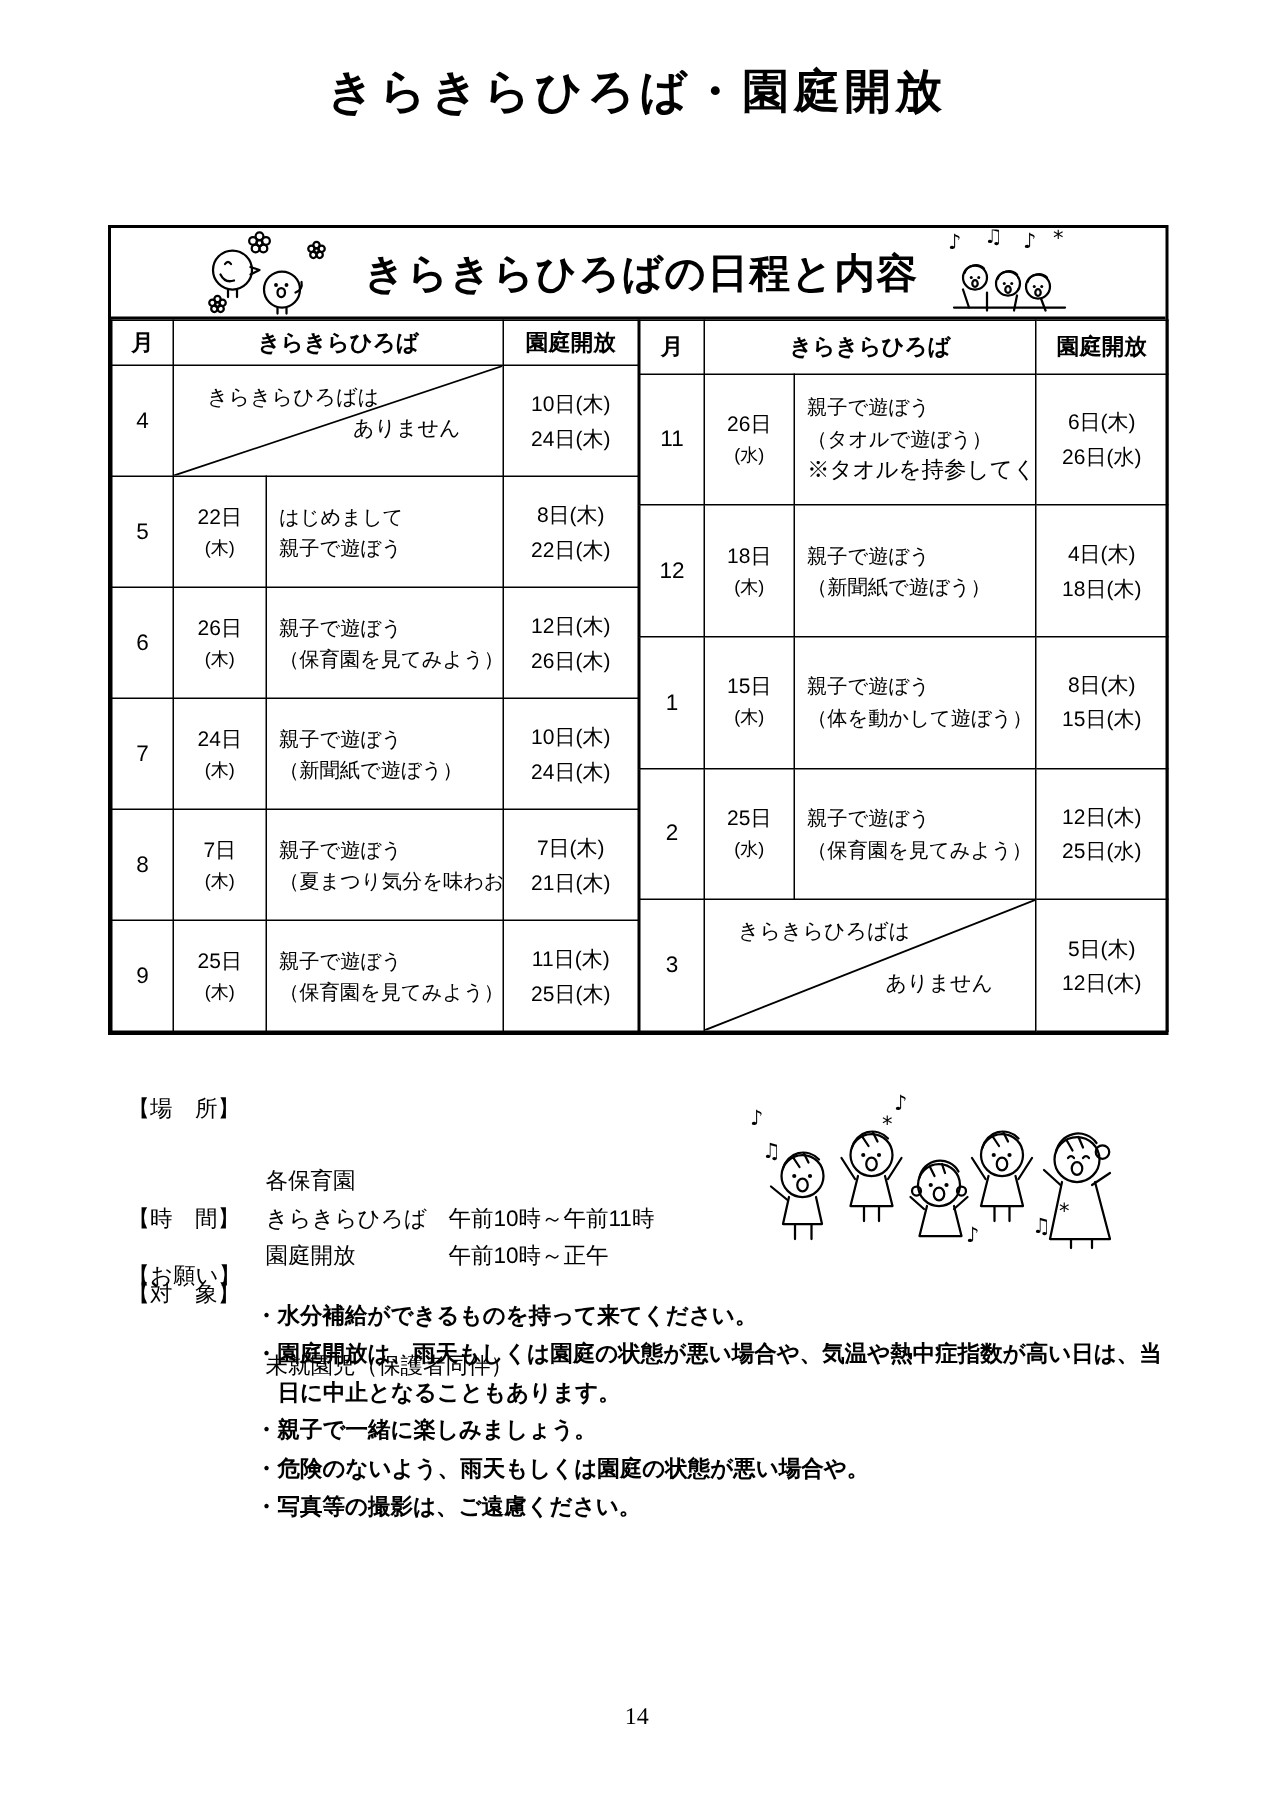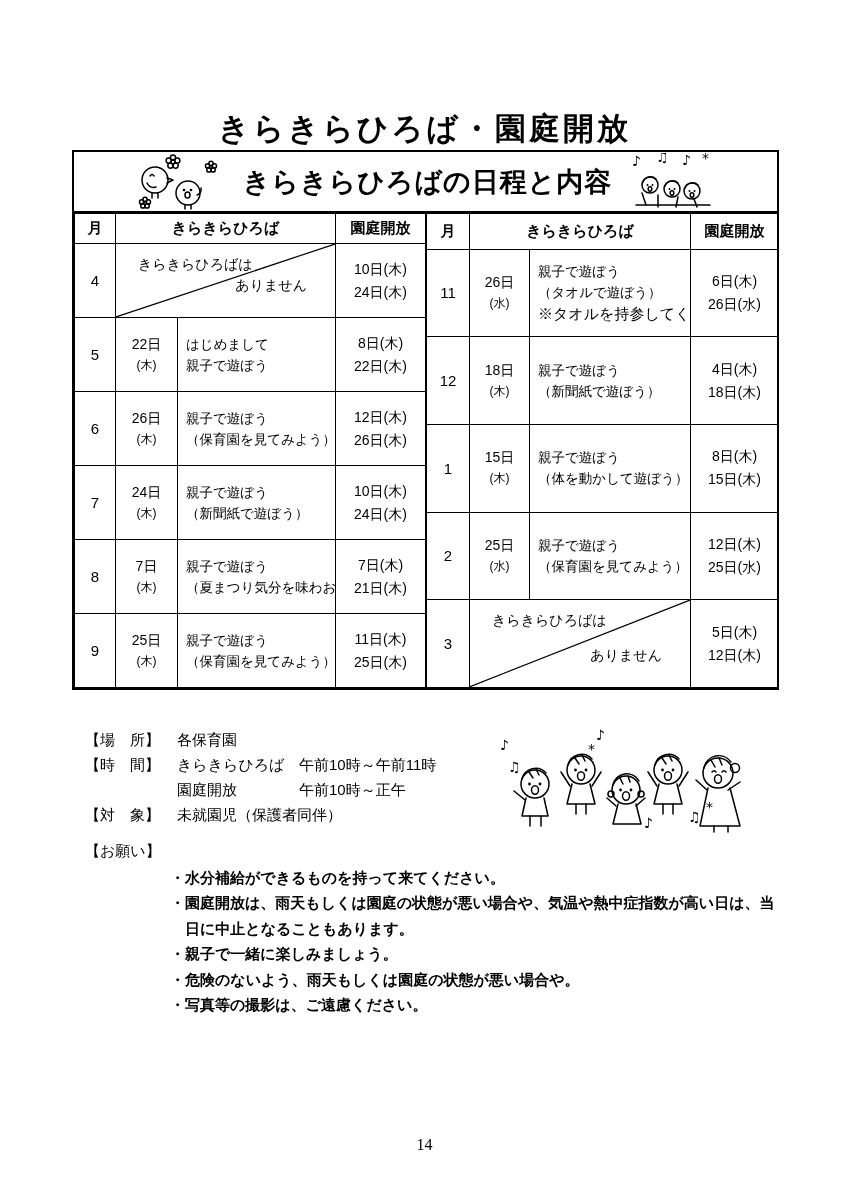--- a/index.html
+++ b/index.html
@@ -2,21 +2,21 @@
 <html><head>
 <meta charset="utf-8">
 <style>
   * { box-sizing: border-box; }
   html,body { margin:0; padding:0; background:#fff; }
   .page {
     position:relative; width:849px; height:1200px; background:#fff;
     font-family:"Liberation Sans", sans-serif; color:#000; overflow:hidden;
   }
   .doc-title {
-    margin:0; padding-top:108px; text-align:center;
+    margin:0; padding-top:40px; text-align:center;
     font-size:31px; font-weight:700; letter-spacing:3px;
   }
   
   .schedule-box { position:absolute; left:72px; top:150px; width:707px; border:2px solid #000; background:#fff; }
   .banner {
     height:61px; border-bottom:2px solid #000;
     display:flex; align-items:center; justify-content:center; gap:16px;
   }
   .banner-title { font-size:27px; font-weight:700; letter-spacing:1px; white-space:nowrap; }
   .tables { display:flex; }
@@ -35,21 +35,21 @@
   .c-c .note { font-size:15px; }
   .c-e { text-align:center; font-size:14px; line-height:23px; }
   .c-ne { position:relative; }
   .diag { position:absolute; left:0; top:0; width:100%; height:100%; }
   .diag line { stroke:#000; stroke-width:1.2; }
   .ne1 { position:absolute; top:12px; left:22px; font-size:14px; white-space:nowrap; }
   .ne2 { position:absolute; bottom:22px; right:28px; font-size:14px; white-space:nowrap; }
   
   .info { position:absolute; left:85px; top:727px; font-size:15px; }
   .info-grid { display:grid; grid-template-columns:92px 122px auto; line-height:25px; }
-  .span2 { grid-column: span 2; }
+  .span2 { grid-column: span 2; margin-top: 48px; }
   .lbl { white-space:nowrap; }
   
   .requests { position:absolute; left:85px; top:838px; font-size:15px; line-height:25.5px; }
   .req-items { margin-left:85px; width:608px; margin-top:1px; }
   .req-item { padding-left:15px; text-indent:-15px;font-weight:bold; }
   
   .ill { display:block; }
   .ill .ln { stroke:#000; stroke-width:1.5; fill:none; stroke-linecap:round; stroke-linejoin:round; }
   .ill .hd { stroke:#000; stroke-width:1.5; fill:#fff; }
   .ill .dot { fill:#000; stroke:none; }

